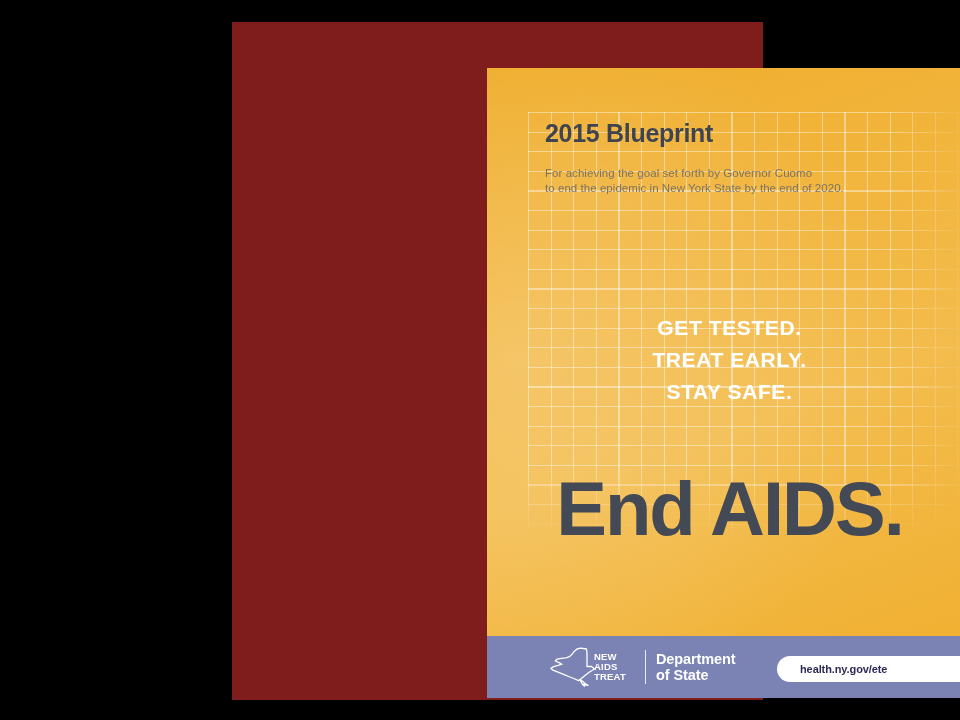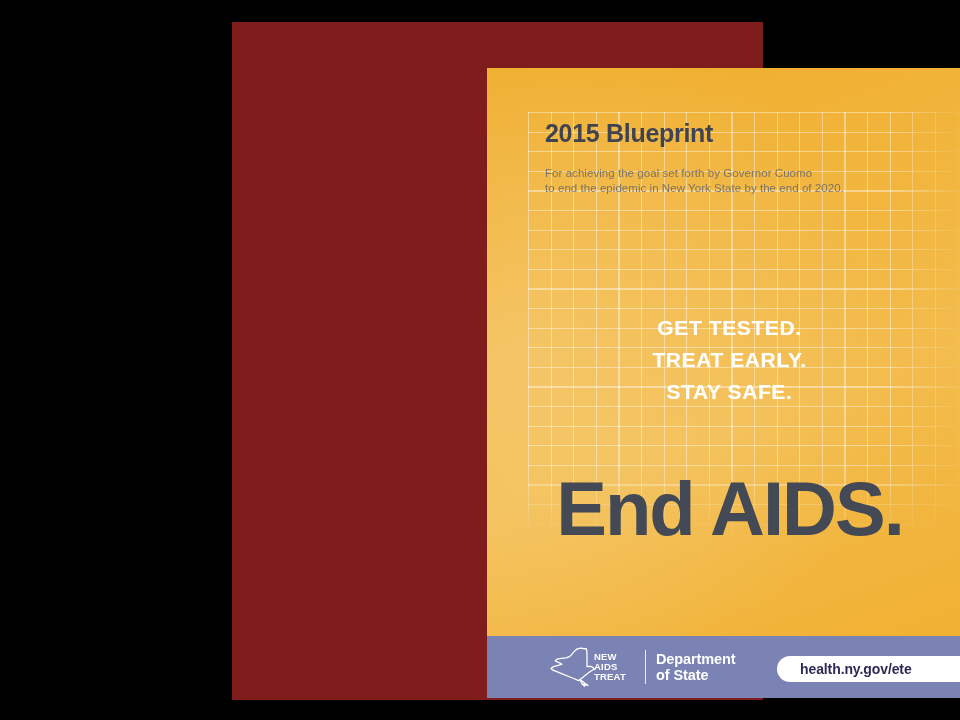--- a/index.html
+++ b/index.html
@@ -187,21 +187,21 @@
     width: 230px;
     height: 26px;
     background: #ffffff;
     border-radius: 13px;
     display: flex;
     align-items: center;
   }
   #url-pill-text {
     margin-left: 23px;
     color: #2e2a56;
-    font-size: 14px;
+    font-size: 11px;
     font-weight: bold;
     letter-spacing: -0.1px;
     white-space: nowrap;
   }
 </style>
 </head>
 <body>
 
 <div id="stage">
 

